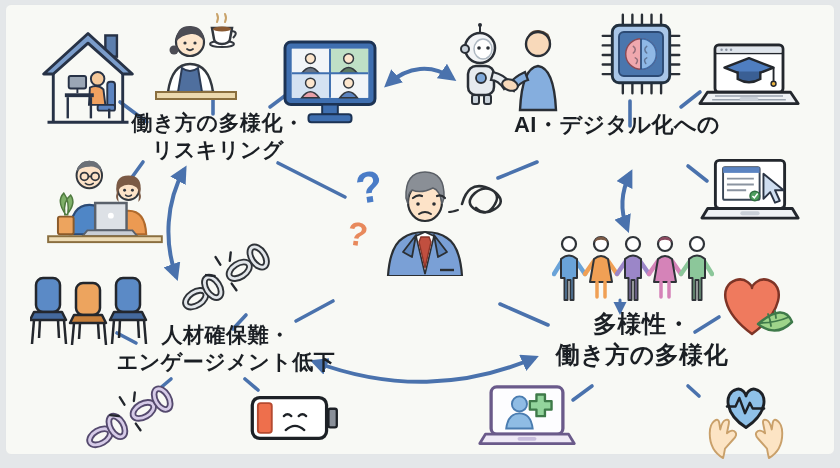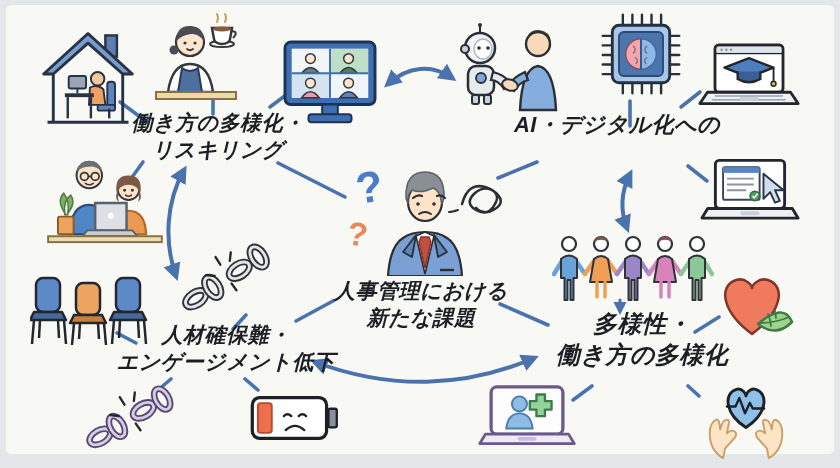--- a/index.html
+++ b/index.html
@@ -1,21 +1,21 @@
 <!DOCTYPE html>
 <html><head>
 <meta charset="utf-8">
 <style>
   html,body{margin:0;padding:0;background:#d9dde0;}
   .stage{position:relative;width:840px;height:468px;background:#e4e7e9;overflow:hidden;font-family:"Liberation Sans",sans-serif;}
   .paper{position:absolute;left:5px;top:4px;right:5px;bottom:13px;background:#f8f9f5;border:1px solid #e3e6e8;border-radius:6px;}
   .icon{position:absolute;}
   .icon svg{width:100%;height:100%;display:block;}
   .label{position:absolute;font-weight:700;color:#1b1f24;text-align:center;line-height:1.28;letter-spacing:.5px;}
-  .label div{white-space:nowrap;font-style:italic;}
+  .label div{white-space:nowrap;}
   .overlay{position:absolute;left:0;top:0;width:840px;height:468px;pointer-events:none;}
   svg text.q{font-family:"Liberation Sans",sans-serif;font-weight:800;}
 </style>
 </head>
 <body>
 
 <div class="stage">
   <div class="paper"></div>
 
   <svg class="overlay">
@@ -406,24 +406,20 @@
 
   <div class="label" style="left:107px;top:110px;width:222px;font-size:21px">
     <div>働き方の多様化・</div>
     <div>リスキリング</div>
   </div>
 
   <div class="label" style="left:495px;top:111px;width:244px;font-size:22px">
     <div>AI・デジタル化への</div>
   </div>
 
-  <div class="label" style="left:327px;top:278px;width:188px;font-size:21px">
-    <div>人事管理における</div>
-    <div>新たな課題</div>
-  </div>
 
   <div class="label" style="left:101px;top:322px;width:250px;font-size:21px">
     <div>人材確保難・</div>
     <div>エンゲージメント低下</div>
   </div>
 
   <div class="label" style="left:538px;top:309px;width:208px;font-size:24px">
     <div>多様性・</div>
     <div>働き方の多様化</div>
   </div>

